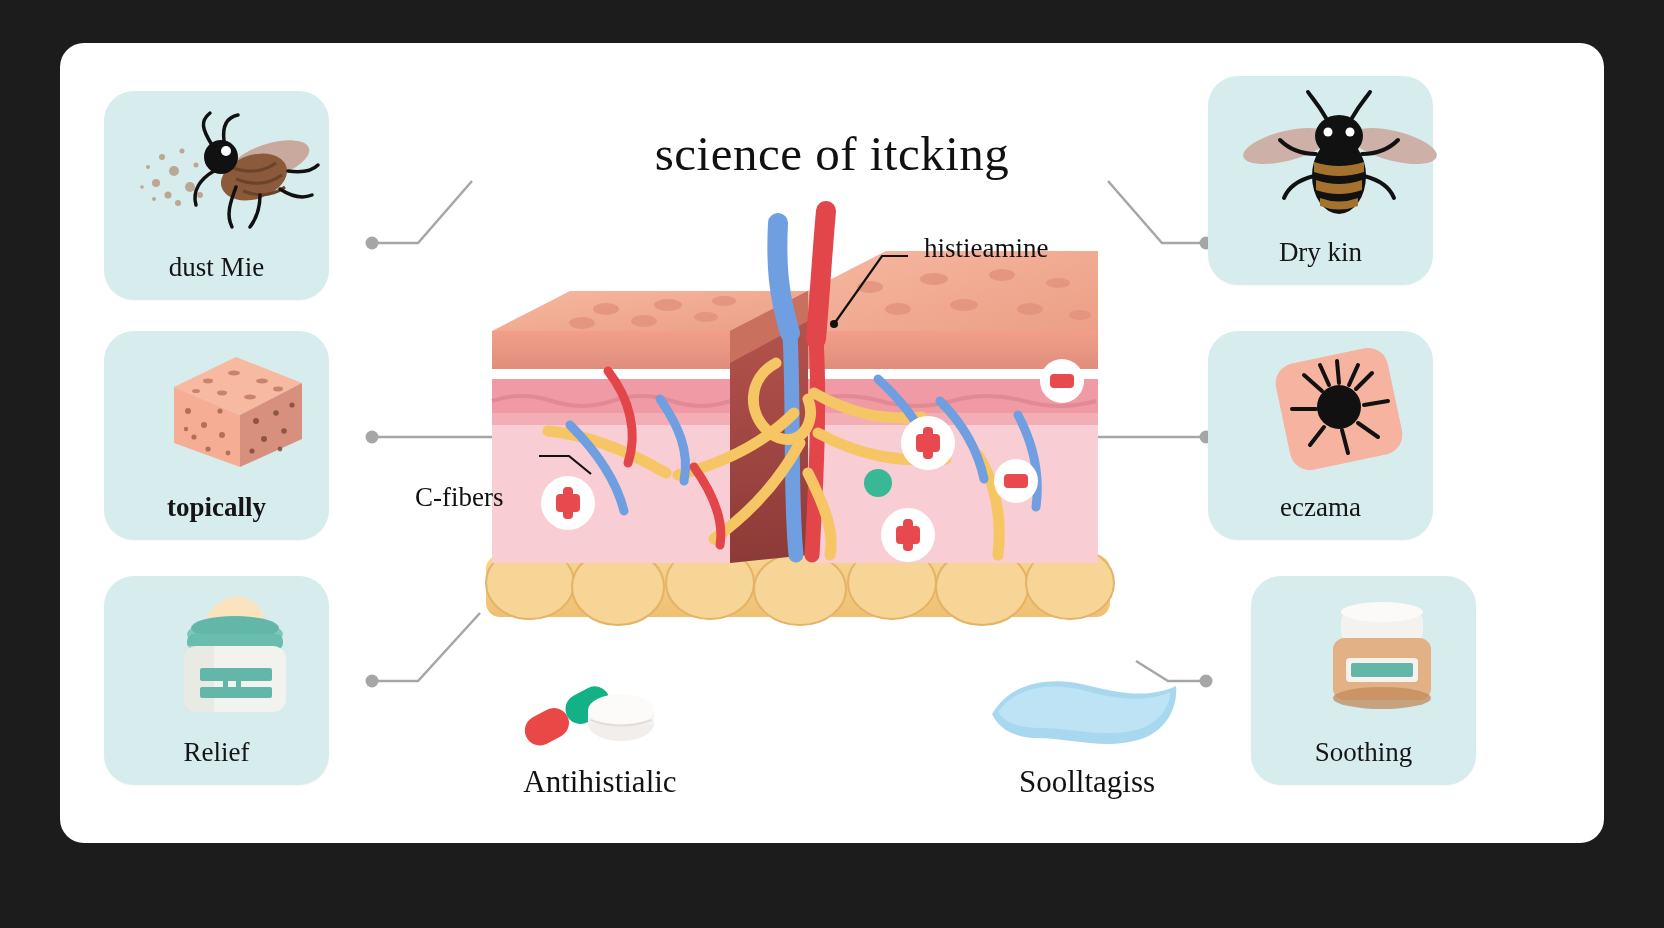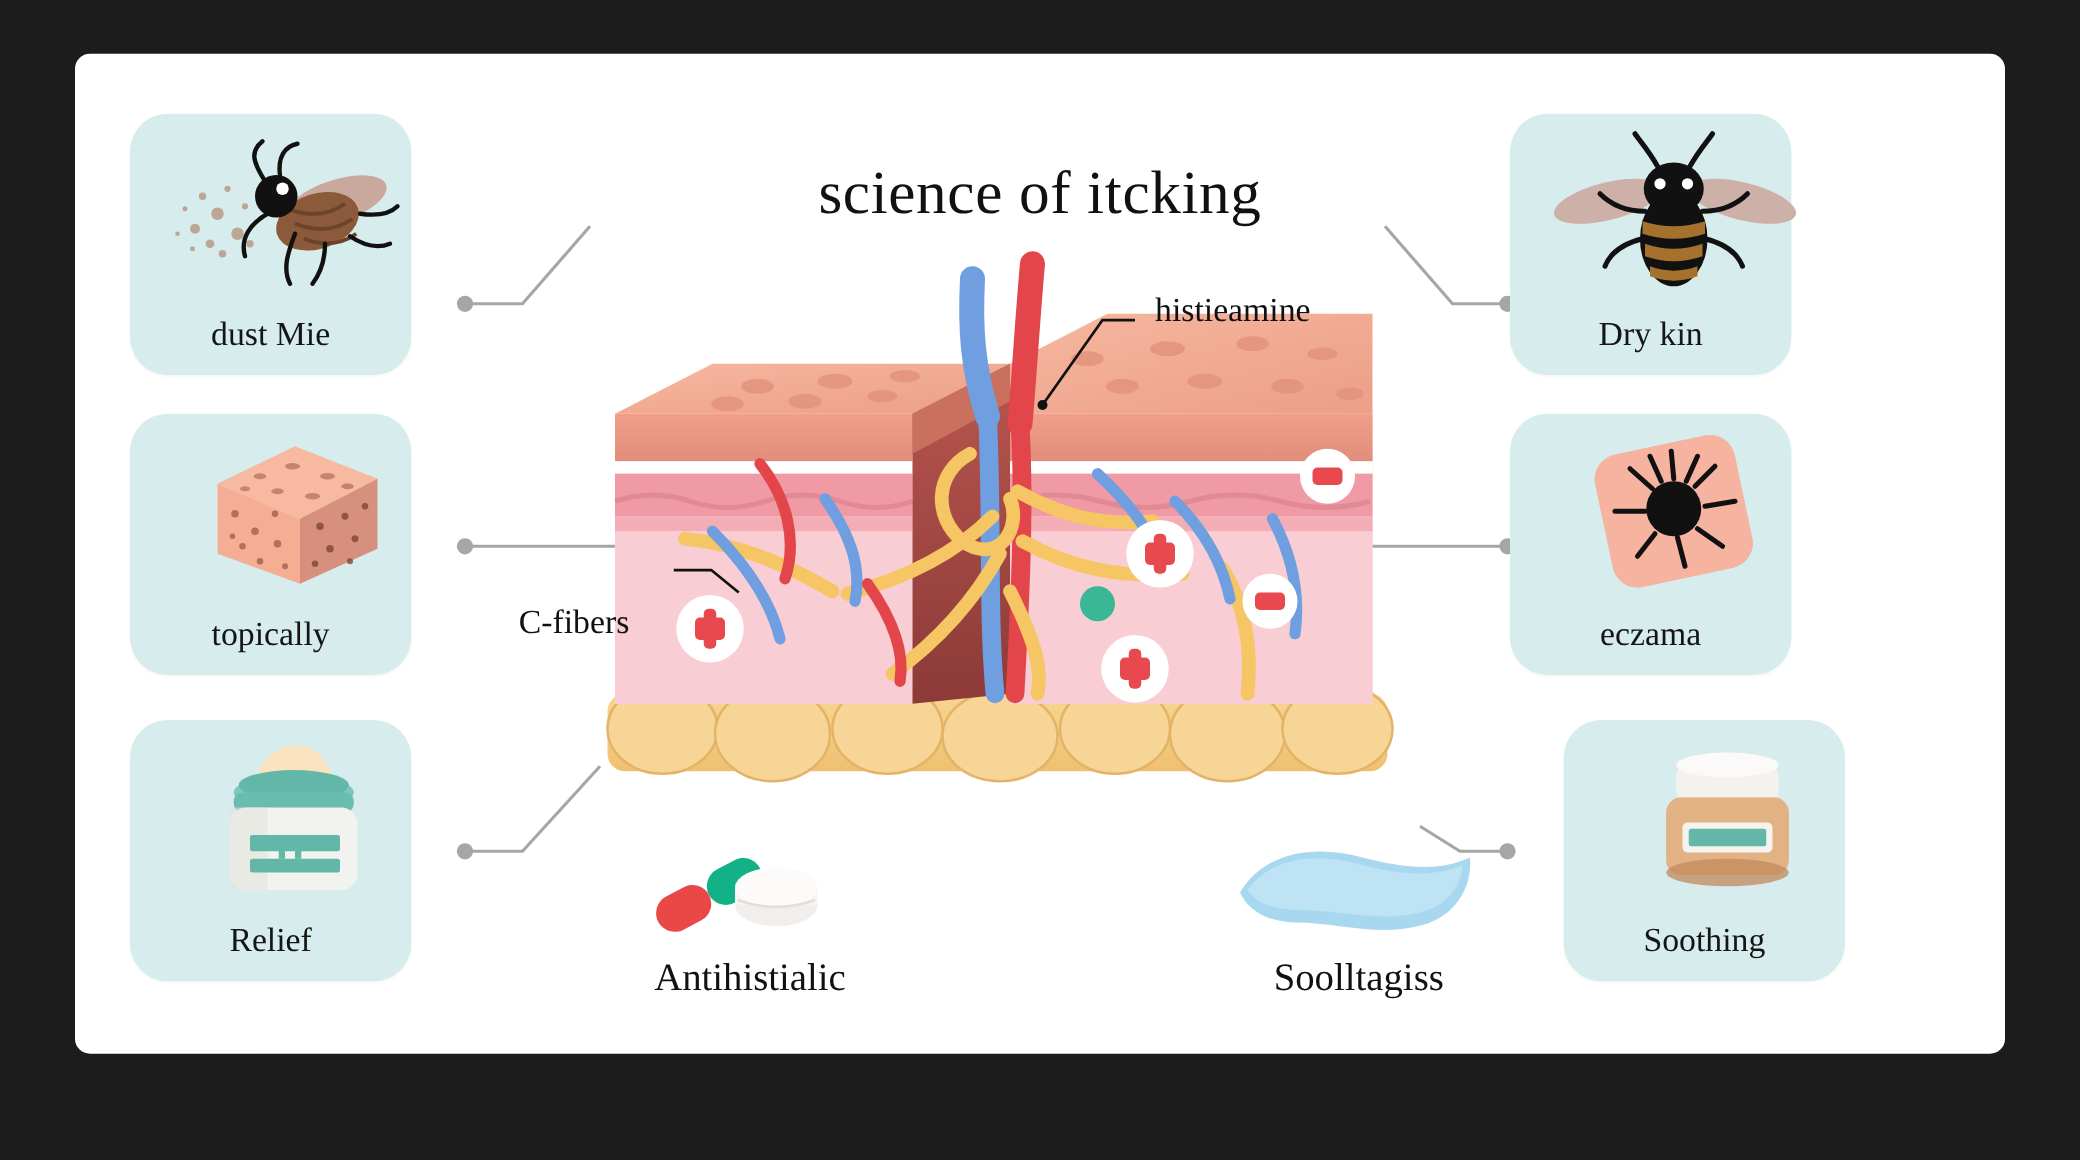--- a/index.html
+++ b/index.html
@@ -4,21 +4,21 @@
 <style>
   html,body{margin:0;padding:0;}
   body{
     width:1664px;height:928px;
     background:#1c1c1c;
     font-family:"Liberation Serif", serif;
     overflow:hidden;
   }
   .poster{
     position:absolute;left:60px;top:43px;width:1544px;height:800px;
-    background:#ffffff;border-radius:12px;
+    background:#ffffff;border-radius:24px;
   }
   
   .title{
     position:absolute;left:0;top:82px;width:100%;text-align:center;
     font-size:49px;color:#111;letter-spacing:.5px;
     font-family:"Liberation Serif", serif;
   }
   
   .card{
     position:absolute;width:225px;height:209px;
@@ -27,23 +27,23 @@
   }
   .card .art{
     position:absolute;left:0;top:8px;width:100%;height:140px;
   }
   .card .cap{
     position:absolute;left:0;bottom:17px;width:100%;text-align:center;
     font-size:27px;color:#151515;
     font-family:"Liberation Serif", serif;
   }
   .l1{left:44px;top:48px;}
-  .l2{left:44px;top:288px;}
+  .l2{left:44px;top:288px;font-weight:bold;}
   .l3{left:44px;top:533px;}
-  .r1{left:1148px;top:48px;}
+  .r1{left:1148px;top:33px;}
   .r2{left:1148px;top:288px;}
   .r3{left:1148px;top:533px;margin-left:43px;}
 
   
   .conn{position:absolute;pointer-events:none;}
 
   
   .skin{
     position:absolute;left:418px;top:120px;width:640px;height:520px;
   }

